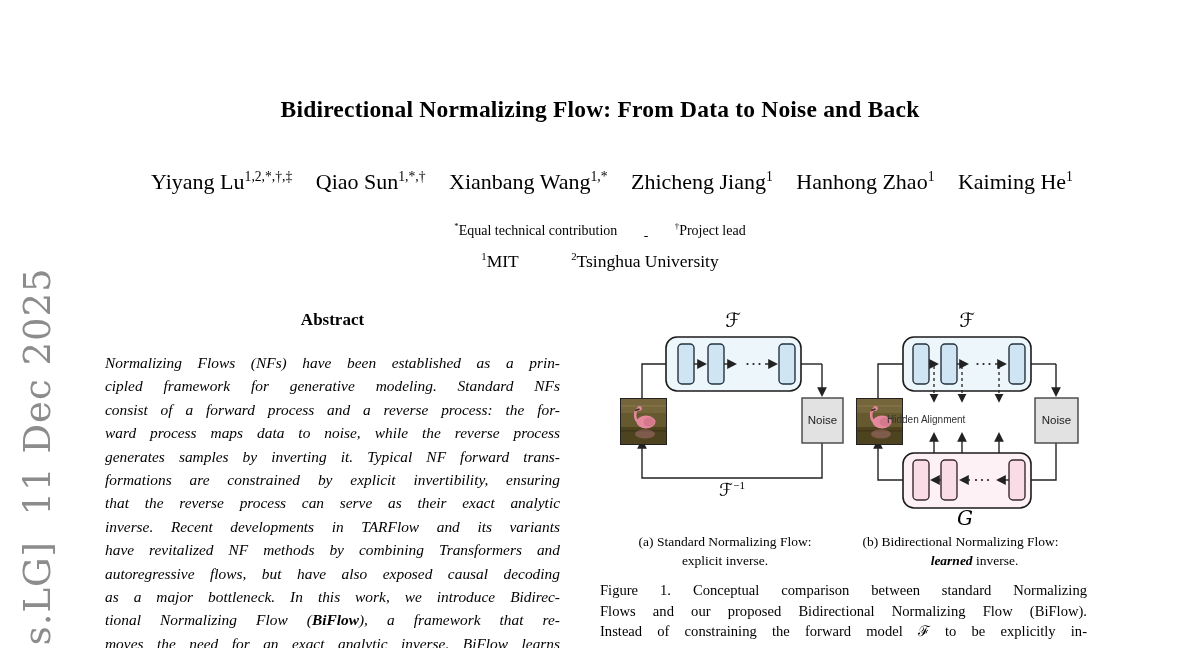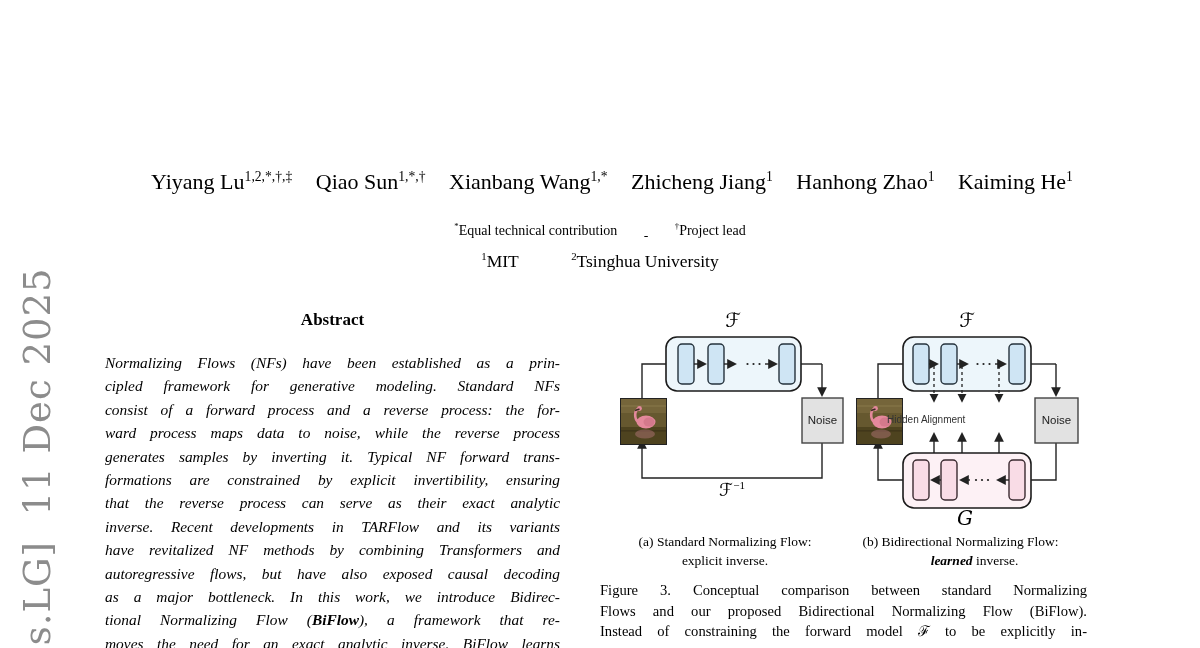--- a/index.html
+++ b/index.html
@@ -70,20 +70,21 @@
   .lndash{stroke:var(--c-lineDark,#222);stroke-width:1.3;fill:none;stroke-dasharray:3,3;}
   .dot{fill:#222;}
 </style>
 </head>
 <body>
 
 <div class="page">
 
   <div class="watermark">cs.LG]  11 Dec 2025</div>
 
+  <div class="title">Bidirectional Normalizing Flow: From Data to Noise and Back</div>
 
   <div class="authors">
     <span class="author"><span>Yiyang Lu</span><span class="sup">1,2,*,†,‡</span></span>
     <span class="author"><span>Qiao Sun</span><span class="sup">1,*,†</span></span>
     <span class="author"><span>Xianbang Wang</span><span class="sup">1,*</span></span>
     <span class="author"><span>Zhicheng Jiang</span><span class="sup">1</span></span>
     <span class="author"><span>Hanhong Zhao</span><span class="sup">1</span></span>
     <span class="author"><span>Kaiming He</span><span class="sup">1</span></span>
   </div>
 
@@ -224,17 +225,17 @@
 
   <div class="subcap subcap-a">
     <div>(a) Standard Normalizing Flow:</div>
     <div>explicit inverse.</div>
   </div>
   <div class="subcap subcap-b">
     <div>(b) Bidirectional Normalizing Flow:</div>
     <div><span class="bi">learned</span><span> inverse.</span></div>
   </div>
 
-  <div class="fig-caption">Figure 3. Conceptual comparison between standard Normalizing
+  <div class="fig-caption">Figure 1. Conceptual comparison between standard Normalizing
 Flows and our proposed Bidirectional Normalizing Flow (BiFlow).
 Instead of constraining the forward model ℱ to be explicitly in-</div>
 
 </div>
 
 </body></html>

